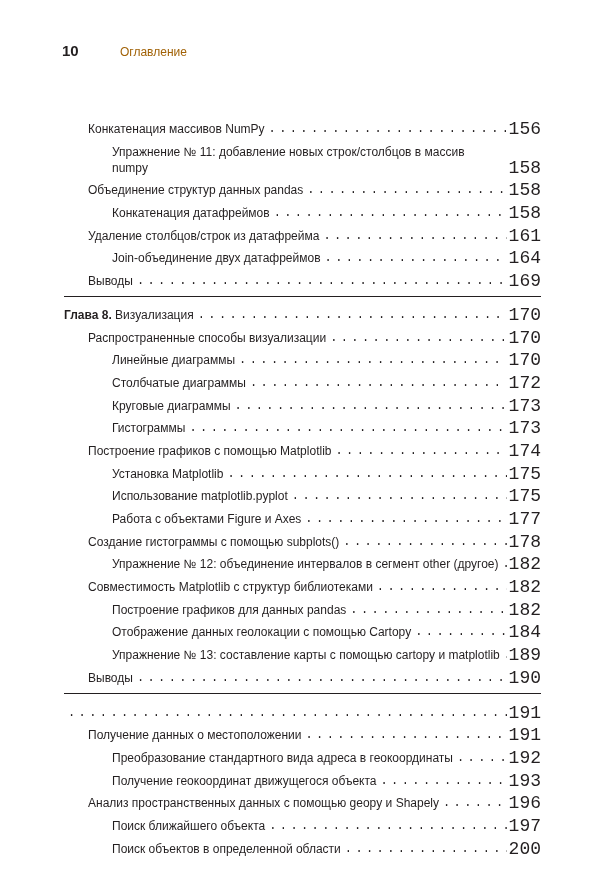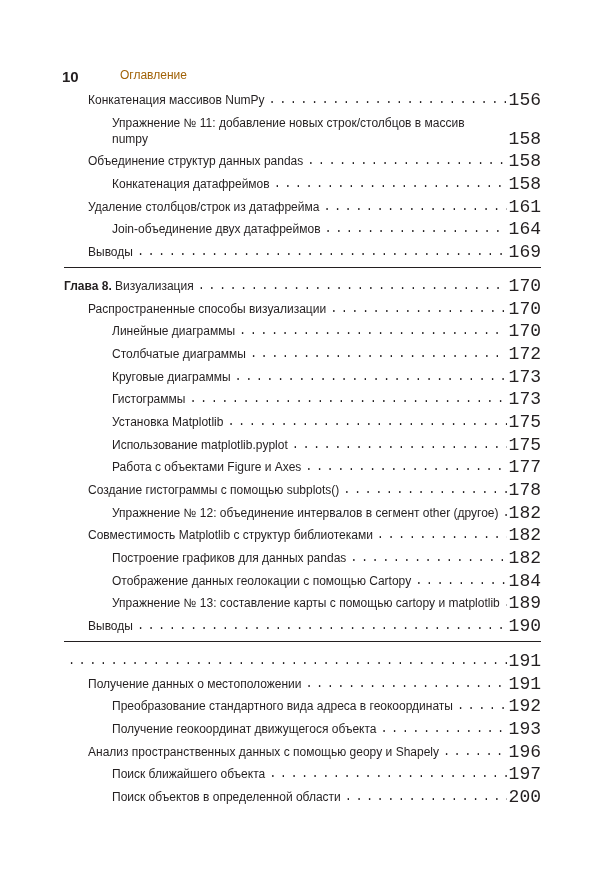--- a/index.html
+++ b/index.html
@@ -2,26 +2,26 @@
 <html><head>
 <meta charset="utf-8">
 <style>
   html, body { margin: 0; padding: 0; background: #ffffff; }
   body {
     width: 612px; height: 871px; position: relative; overflow: hidden;
     font-family: "Liberation Sans", "DejaVu Sans", sans-serif;
     color: #231f20;
   }
   .running-head {
-    position: absolute; left: 62px; top: 68px;
-    display: flex; align-items: flex-start;
+    position: absolute; left: 62px; top: 42px;
+    display: flex; align-items: flex-end;
   }
   .page-num { font-weight: bold; font-size: 15px; width: 58px; }
   .head-title { font-size: 12px; color: #a16207; }
-  .toc { position: absolute; left: 88px; top: 92px; width: 453px; }
+  .toc { position: absolute; left: 88px; top: 121px; width: 453px; }
   .row {
     display: flex; align-items: flex-end;
     font-size: 12px; line-height: 16px; margin-bottom: 6.7px;
   }
   .row .title { white-space: normal; }
   .row .leader {
     flex: 1; overflow: hidden; white-space: nowrap; margin: 0 2px 0 4px;
     font-family: "Liberation Mono", monospace; font-size: 12px; letter-spacing: 1.45px;
   }
   .row .leader::before {
@@ -114,20 +114,25 @@
       <div class="row lvl2">
         <span class="title">Круговые диаграммы</span>
         <span class="leader"></span>
         <span class="page">173</span>
       </div>
       <div class="row lvl2">
         <span class="title">Гистограммы</span>
         <span class="leader"></span>
         <span class="page">173</span>
       </div>
+      <div class="row lvl1">
+        <span class="title">Построение графиков с помощью Matplotlib</span>
+        <span class="leader"></span>
+        <span class="page">174</span>
+      </div>
       <div class="row lvl2">
         <span class="title">Установка Matplotlib</span>
         <span class="leader"></span>
         <span class="page">175</span>
       </div>
       <div class="row lvl2">
         <span class="title">Использование matplotlib.pyplot</span>
         <span class="leader"></span>
         <span class="page">175</span>
       </div>

